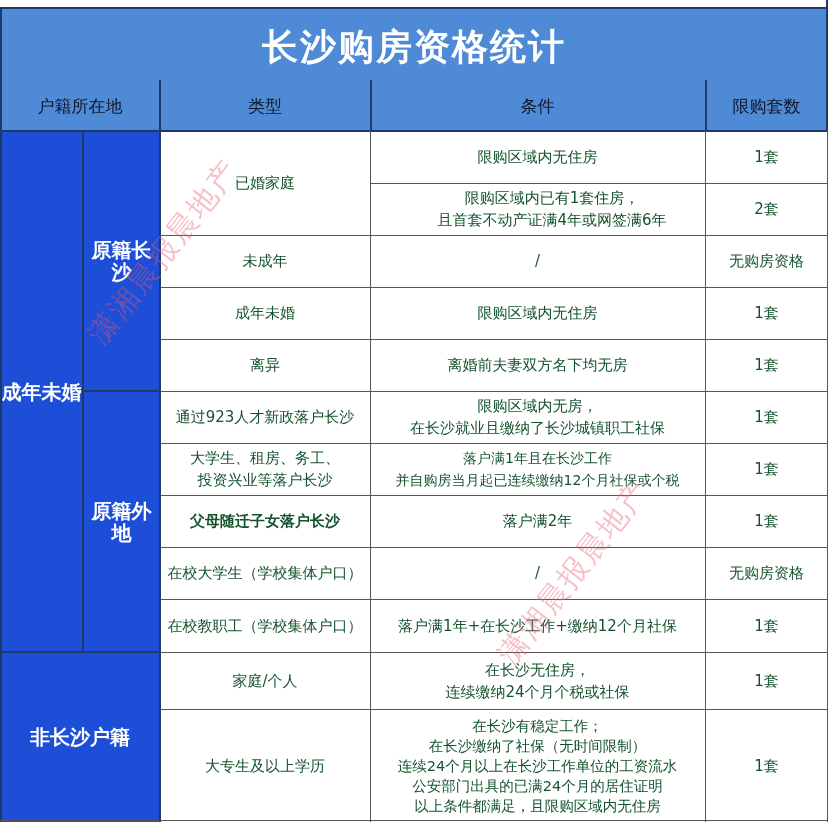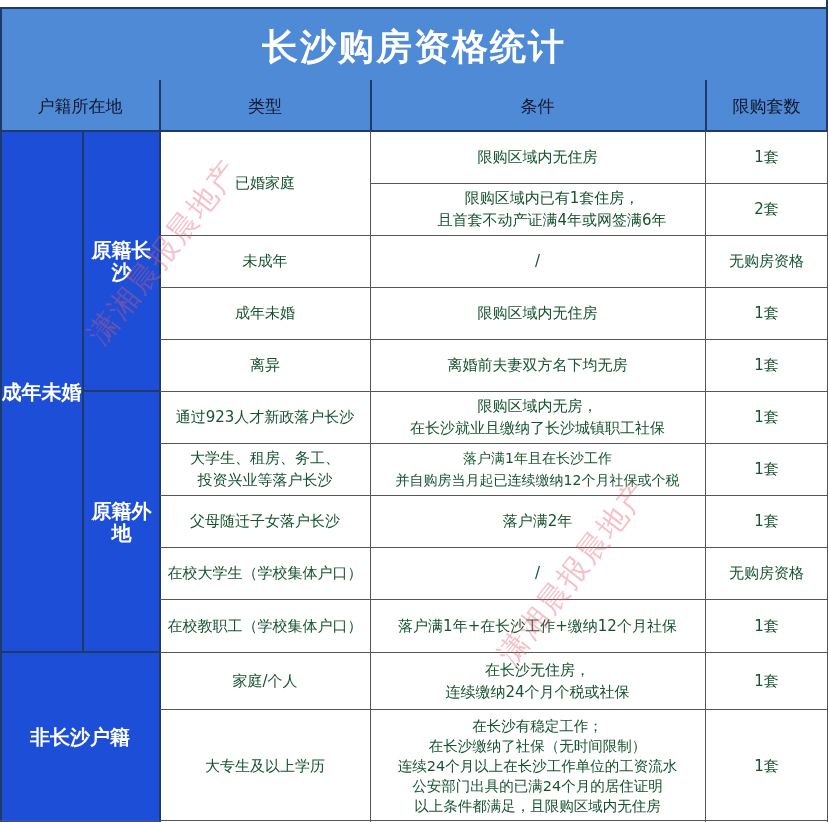--- a/index.html
+++ b/index.html
@@ -79,21 +79,21 @@
   <div class="cell white" style="left:370px;top:391px;width:335px;height:52px;">限购区域内无房，
 在长沙就业且缴纳了长沙城镇职工社保</div>
   <div class="cell white" style="left:705px;top:391px;width:123px;height:52px;">1套</div>
 
   <div class="cell white" style="left:160px;top:443px;width:210px;height:52px;">大学生、租房、务工、
 投资兴业等落户长沙</div>
   <div class="cell white" style="left:370px;top:443px;width:335px;height:52px;font-size:14px;">落户满1年且在长沙工作
 并自购房当月起已连续缴纳12个月社保或个税</div>
   <div class="cell white" style="left:705px;top:443px;width:123px;height:52px;">1套</div>
 
-  <div class="cell white" style="left:160px;top:495px;width:210px;height:52px;">父母随迁子女落户长沙</div>
+  <div class="cell white" style="left:160px;top:495px;width:210px;height:52px;font-weight:bold;">父母随迁子女落户长沙</div>
   <div class="cell white" style="left:370px;top:495px;width:335px;height:52px;">落户满2年</div>
   <div class="cell white" style="left:705px;top:495px;width:123px;height:52px;">1套</div>
 
   <div class="cell white" style="left:160px;top:547px;width:210px;height:52px;">在校大学生（学校集体户口）</div>
   <div class="cell white" style="left:370px;top:547px;width:335px;height:52px;">/</div>
   <div class="cell white" style="left:705px;top:547px;width:123px;height:52px;">无购房资格</div>
 
   <div class="cell white" style="left:160px;top:599px;width:210px;height:53px;">在校教职工（学校集体户口）</div>
   <div class="cell white" style="left:370px;top:599px;width:335px;height:53px;">落户满1年+在长沙工作+缴纳12个月社保</div>
   <div class="cell white" style="left:705px;top:599px;width:123px;height:53px;">1套</div>

